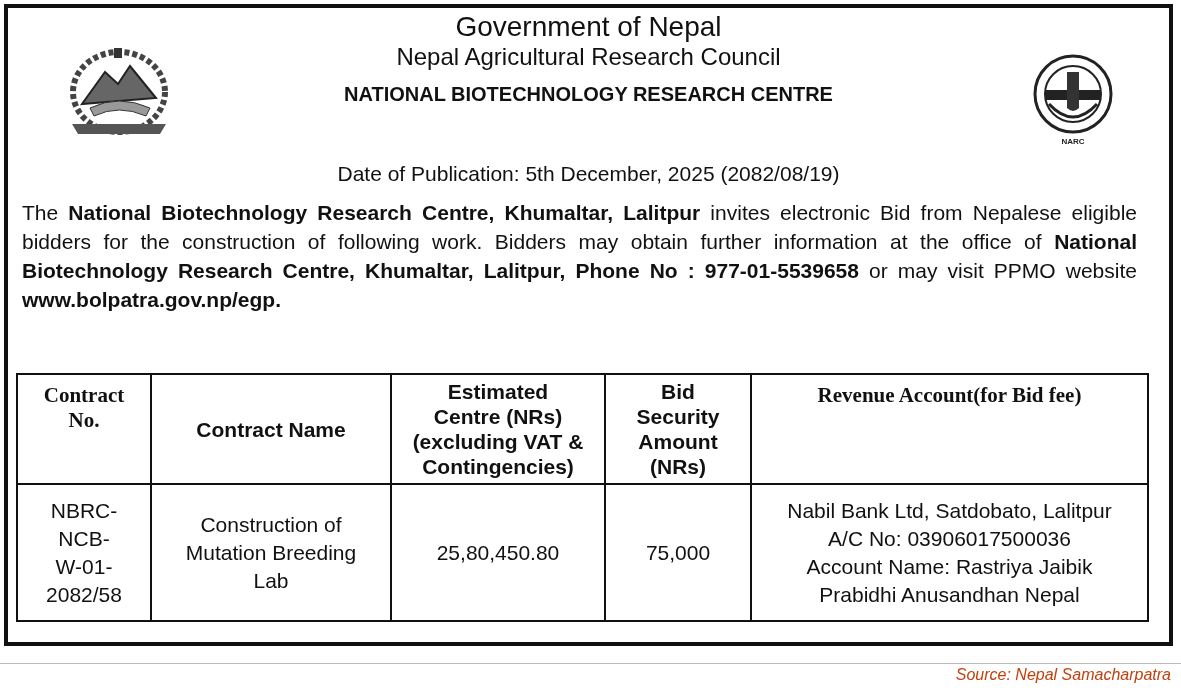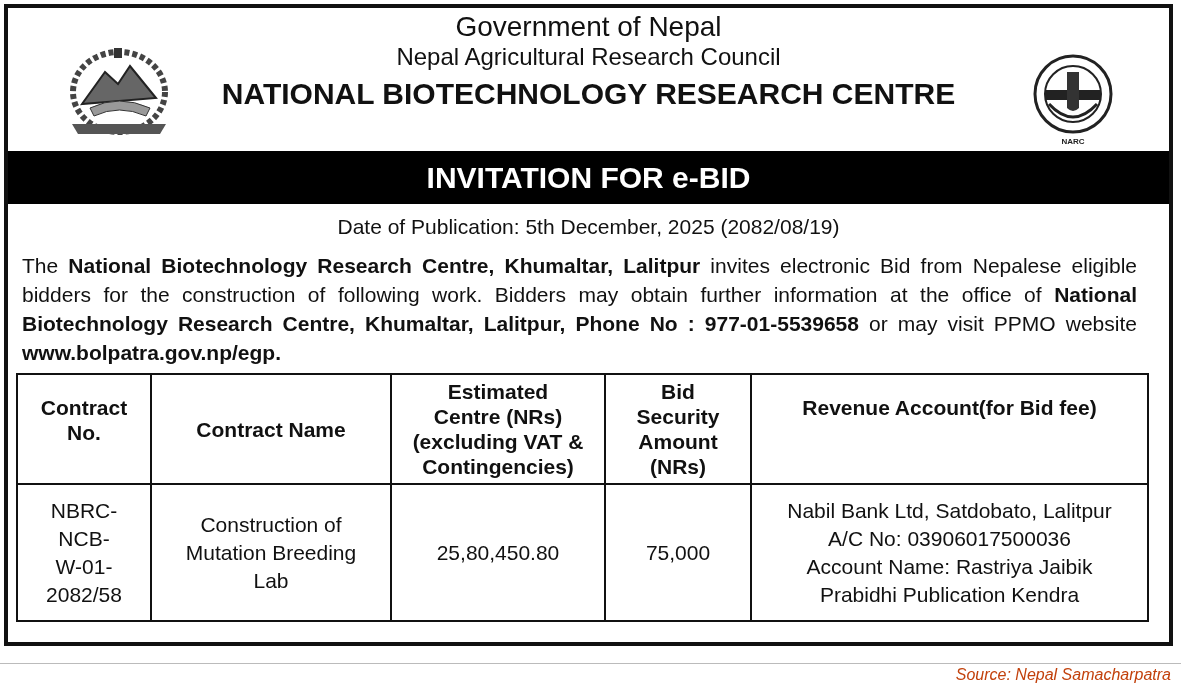--- a/index.html
+++ b/index.html
@@ -4,30 +4,30 @@
 <style>
   html, body { margin:0; padding:0; background:#ffffff; }
   body { width:1181px; height:690px; position:relative; overflow:hidden; font-family:"Liberation Sans", sans-serif; color:#111; }
   .notice { position:absolute; left:4px; top:4px; width:1169px; height:642px; border:4px solid #111; box-sizing:border-box; background:#fff; }
   .header { position:relative; height:143px; }
   .emblem { position:absolute; left:52px; top:38px; width:118px; height:92px; }
   .narc-logo { position:absolute; right:48px; top:42px; width:96px; height:96px; }
   .head-text { position:absolute; left:0; right:0; top:4px; text-align:center; }
   .gov { font-size:28px; line-height:30px; }
   .council { font-size:24px; line-height:30px; }
-  .centre { font-size:30px; font-weight:bold; line-height:40px; margin-top:2px; }
+  .centre { font-size:20px; font-weight:bold; line-height:40px; margin-top:2px; }
   .loc { font-size:21px; font-weight:bold; line-height:28px; }
   .banner { background:#000; color:#fff; height:52px; text-align:center; font-size:30px; font-weight:bold; line-height:52px; border-top:1px solid #000; }
   .pubdate { text-align:center; font-size:21px; line-height:28px; margin-top:9px; }
   .body-text { margin:10px 32px 0 14px; font-size:21px; line-height:29px; text-align:justify; }
   .body-text b { font-weight:bold; }
   table { position:absolute; left:16px; top:373px; width:1133px; border-collapse:collapse; }
   th, td { border:2px solid #111; text-align:center; vertical-align:middle; font-size:21px; line-height:25px; }
   th { font-weight:bold; padding:4px 6px; }
-  th.top { vertical-align:top; padding-top:20px; }
+  th.top { vertical-align:top; padding-top:8px;font-family:Liberation Serif, serif; }
   td { padding:6px 6px; line-height:28px; }
   .source { position:absolute; right:10px; top:666px; font-size:16px; font-style:italic; color:#c2410c; }
   .src-line { position:absolute; left:0; right:0; top:663px; border-top:1px solid #bbb; }
 </style>
 </head>
 <body>
 
 <div class="notice">
   <div class="header">
     <svg class="emblem" viewBox="0 0 118 92">
@@ -45,21 +45,20 @@
     <svg class="narc-logo" viewBox="0 0 96 96">
       <circle cx="48" cy="44" r="38" fill="none" stroke="#222" stroke-width="3"></circle>
       <circle cx="48" cy="44" r="28" fill="none" stroke="#222" stroke-width="2"></circle>
       <rect x="20" y="40" width="56" height="10" fill="#222"></rect>
       <path d="M42 22 L54 22 L54 58 Q48 64 42 58 Z" fill="#333"></path>
       <path d="M24 54 Q48 80 72 54" fill="none" stroke="#222" stroke-width="3"></path>
       <text x="48" y="94" font-size="8" text-anchor="middle" font-family="Liberation Sans, sans-serif" font-weight="bold" fill="#222">NARC</text>
     </svg>
   </div>
 
-  <div class="banner">INVITATION FOR e-BID</div>
 
   <div class="pubdate">Date of Publication: 5th  December, 2025 (2082/08/19)</div>
 
   <div class="body-text"><span>The </span><b>National Biotechnology Research Centre, Khumaltar, Lalitpur</b><span> invites electronic Bid from Nepalese eligible bidders for the construction of following work. Bidders may obtain further information at the office of </span><b>National Biotechnology Research Centre, Khumaltar, Lalitpur,</b><b>  Phone No : 977-01-5539658</b><span> or may visit PPMO website </span><b>www.bolpatra.gov.np/egp.</b></div>
 </div>
 
 <table>
   <colgroup>
     <col style="width:134px">
       <col style="width:240px">
@@ -75,19 +74,19 @@
       <th><span>Bid</span><br><span>Security</span><br><span>Amount</span><br><span>(NRs)</span></th>
       <th class="top">Revenue Account(for Bid fee)</th>
     </tr>
   </thead>
   <tbody>
     <tr style="height:137px">
       <td><span>NBRC-</span><br><span>NCB-</span><br><span>W-01-</span><br><span>2082/58</span></td>
       <td><span>Construction of</span><br><span>Mutation Breeding</span><br><span>Lab</span></td>
       <td>25,80,450.80</td>
       <td>75,000</td>
-      <td><span>Nabil Bank Ltd, Satdobato, Lalitpur</span><br><span>A/C No: 03906017500036</span><br><span>Account Name:  Rastriya Jaibik</span><br><span>Prabidhi Publication Kendra</span></td>
+      <td><span>Nabil Bank Ltd, Satdobato, Lalitpur</span><br><span>A/C No: 03906017500036</span><br><span>Account Name:  Rastriya Jaibik</span><br><span>Prabidhi Anusandhan Nepal</span></td>
     </tr>
   </tbody>
 </table>
 
 <div class="src-line"></div>
 <div class="source">Source: Nepal Samacharpatra</div>
 
 </body></html>

